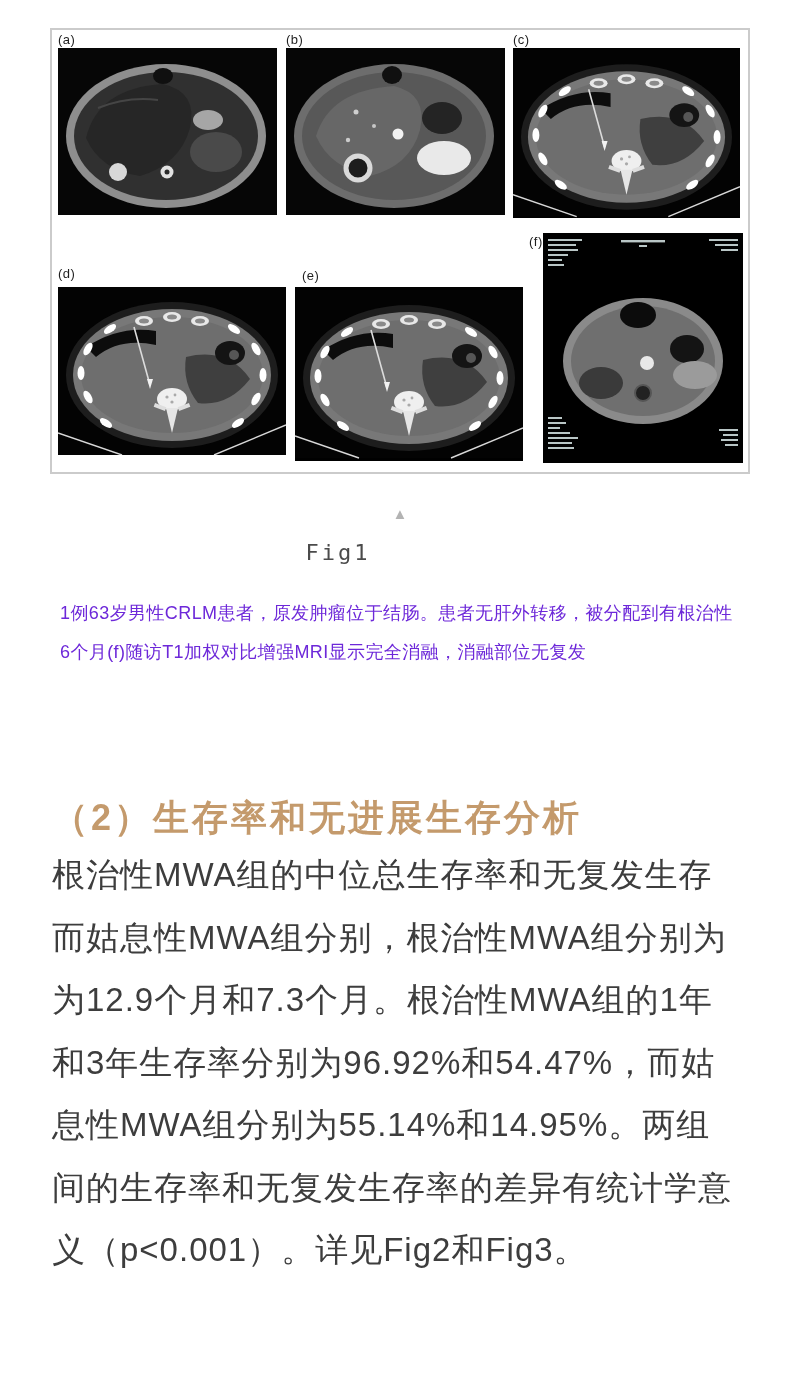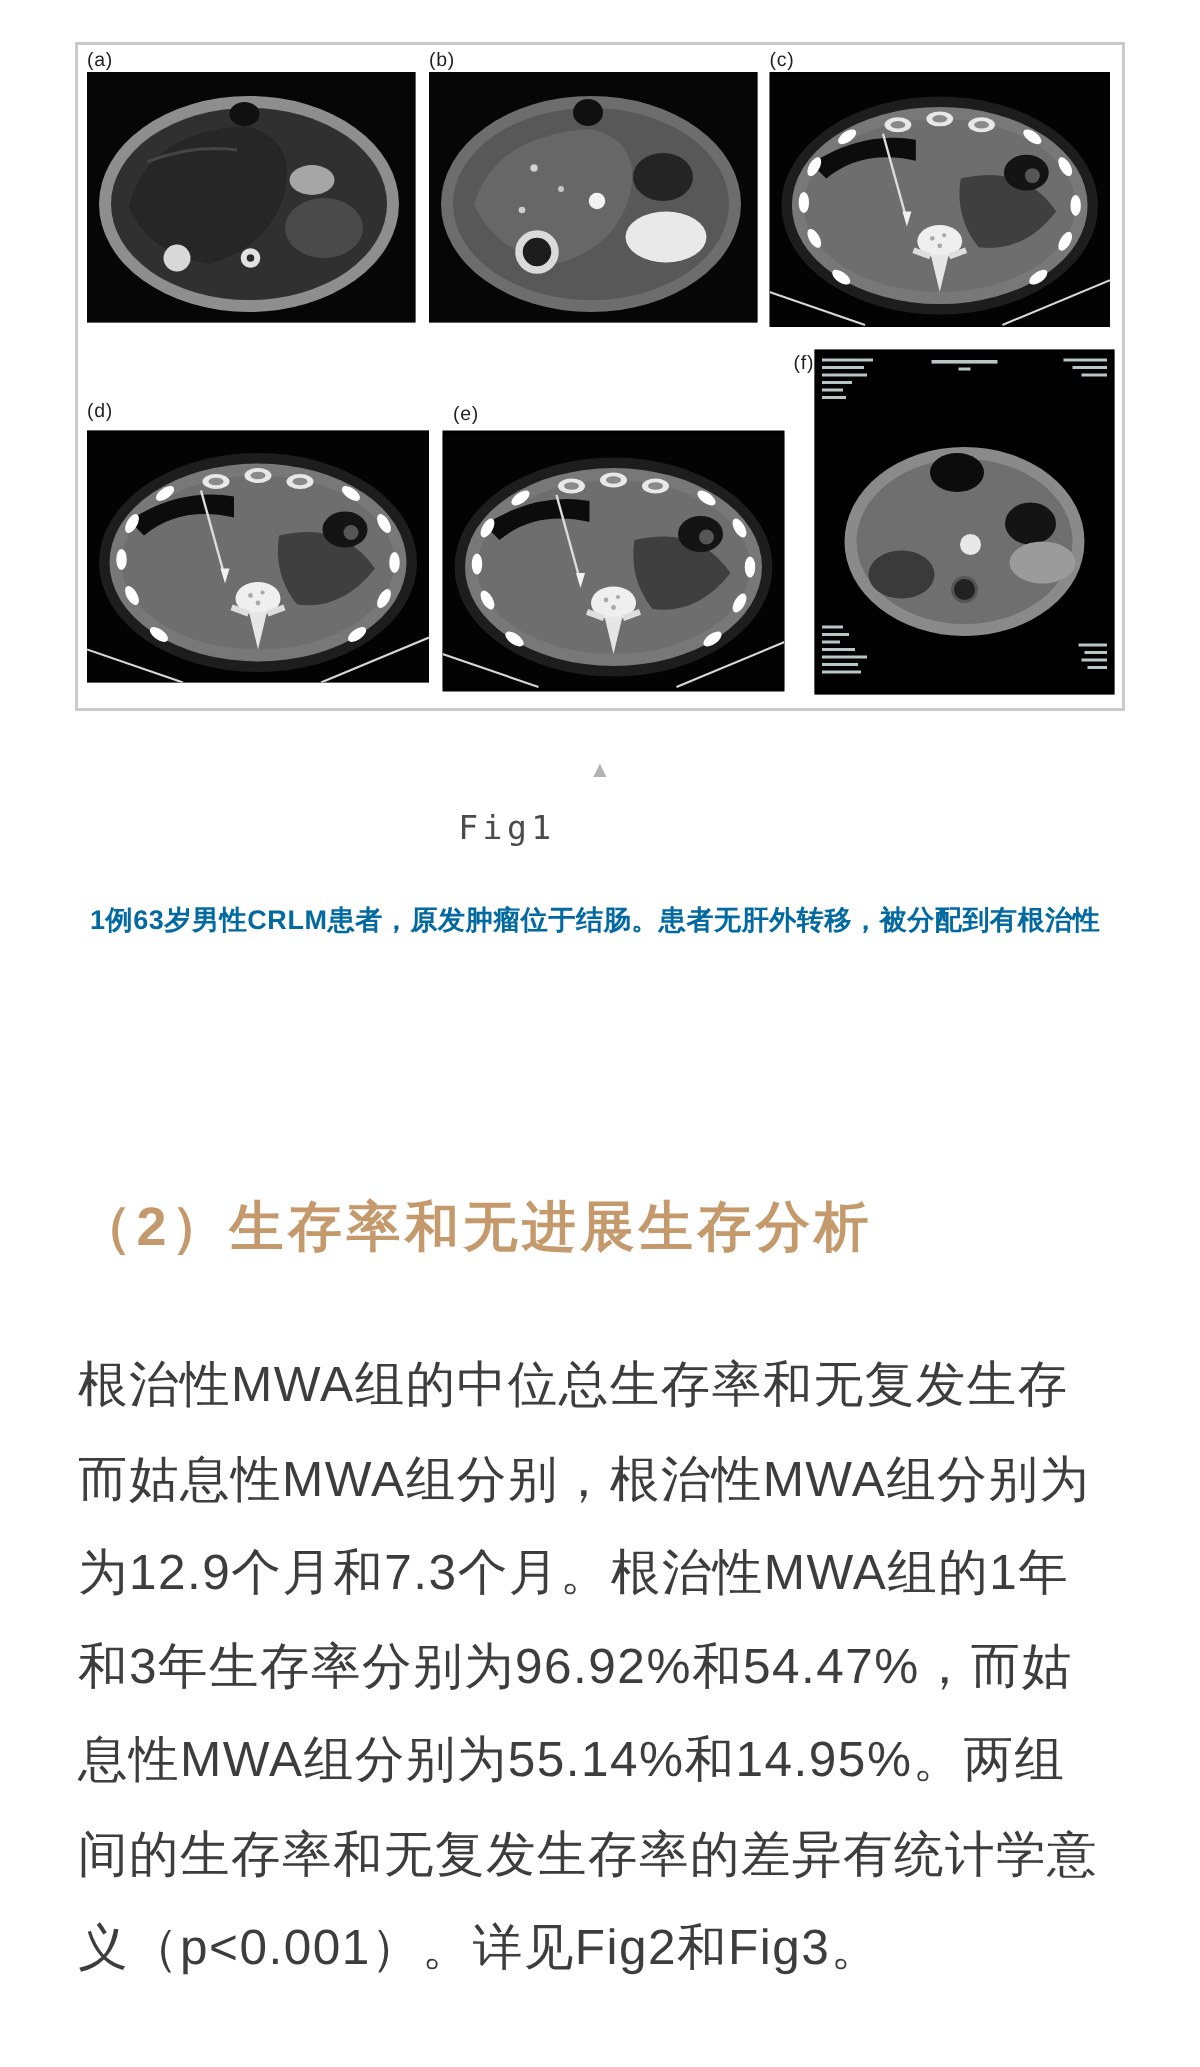--- a/index.html
+++ b/index.html
@@ -34,32 +34,31 @@
   .collapse-row { position:absolute; left:0; top:505px; width:800px; text-align:center; }
   .collapse-row span { font-size:15px; color:#b3b3b3; cursor:pointer; }
   .figcap-title {
     position:absolute; left:0; top:540px; width:676px; text-align:center;
     font-family:"DejaVu Sans Mono", monospace; font-size:22px; color:#4b4b4b;
     letter-spacing:3px;
   }
   
   .figcap { position:absolute; left:60px; top:594px; width:700px; }
   .figcap p {
-    font-size:18px; color:#0369a1; line-height:38.5px; letter-spacing:0.4px;
+    font-size:18px; color:#6d28d9; line-height:38.5px; letter-spacing:0.4px;
     white-space:nowrap;
-    font-weight:bold;
   }
   
   .sec-heading {
     position:absolute; left:52px; top:794px; width:700px;
     font-size:36px; font-weight:bold; color:#c49a6c; letter-spacing:3px;
     white-space:nowrap;
   }
   
-  .body-text { position:absolute; left:52px; top:892px; width:710px; }
+  .body-text { position:absolute; left:52px; top:844px; width:710px; }
   .body-text p {
     font-size:33px; color:#3d3d3d; line-height:62.5px; letter-spacing:1px;
     white-space:nowrap; font-weight:400;
   }
   .defs-holder { position:absolute; width:0; height:0; overflow:hidden; }
 </style>
 </head>
 <body>
 
 <svg class="defs-holder" aria-hidden="true">
@@ -211,20 +210,21 @@
   </div>
 
   <div class="collapse-row">
     <span>▲</span>
   </div>
 
   <div class="figcap-title">Fig1</div>
 
   <div class="figcap">
     <p>1例63岁男性CRLM患者，原发肿瘤位于结肠。患者无肝外转移，被分配到有根治性</p>
+    <p>6个月(f)随访T1加权对比增强MRI显示完全消融，消融部位无复发</p>
   </div>
 
   <h2 class="sec-heading">（2）生存率和无进展生存分析</h2>
 
   <div class="body-text">
     <p>根治性MWA组的中位总生存率和无复发生存</p>
     <p>而姑息性MWA组分别，根治性MWA组分别为</p>
     <p>为12.9个月和7.3个月。根治性MWA组的1年</p>
     <p>和3年生存率分别为96.92%和54.47%，而姑</p>
     <p>息性MWA组分别为55.14%和14.95%。两组</p>

